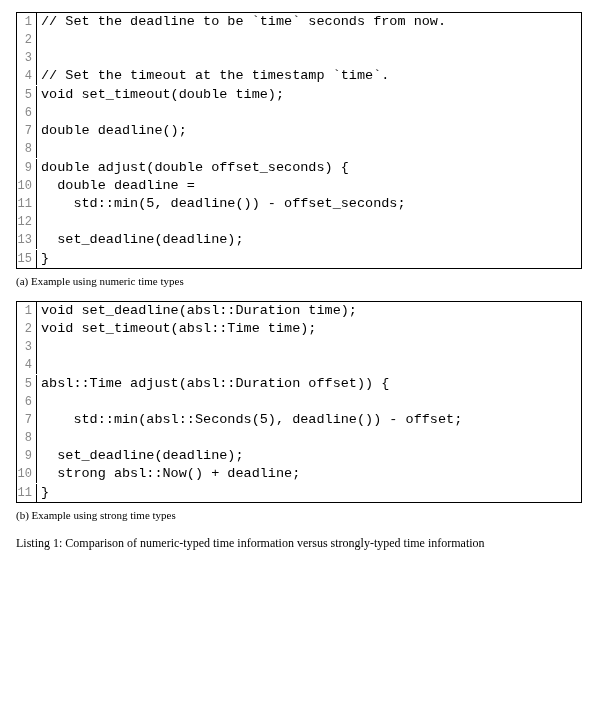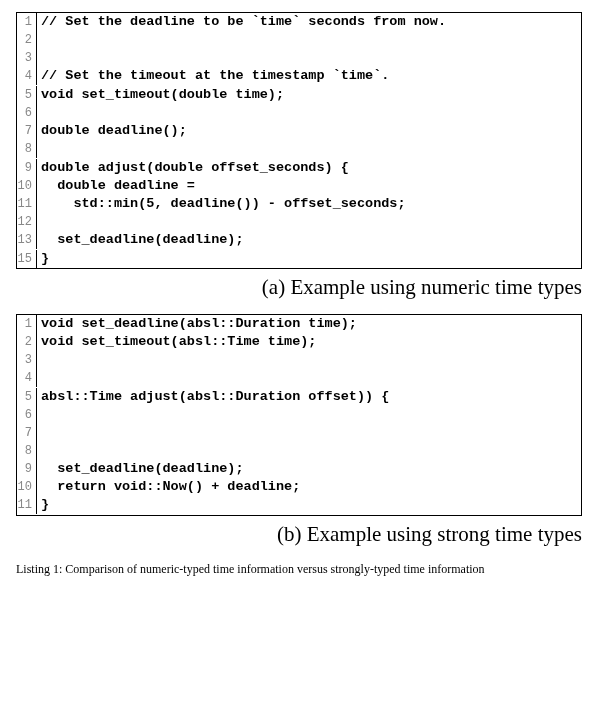--- a/index.html
+++ b/index.html
@@ -33,25 +33,24 @@
       padding-right: 4px;
       border-right: 1px solid #000;
       user-select: none;
       flex-shrink: 0;
       font-size: 12px;
       line-height: 1.5;
     }
     .code-text {
       white-space: pre;
       padding-left: 4px;
-      font-weight: bold;
     }
     .caption {
-      text-align: right;
-      font-size: 21px;
+      text-align: left;
+      font-size: 11px;
       margin: 6px 0 14px 0;
     }
     .listing-caption {
       text-align: justify;
       font-size: 12px;
       margin: 6px 0 0 0;
       line-height: 1.35;
     }
   </style>
 </head>
@@ -135,32 +134,33 @@
     </div>
     <div class="code-line">
       <div class="gutter">5</div>
       <div class="code-text">absl::Time adjust(absl::Duration offset)) {</div>
     </div>
     <div class="code-line">
       <div class="gutter">6</div>
     </div>
     <div class="code-line">
       <div class="gutter">7</div>
+      <div class="code-text">    std::min(absl::Seconds(5), deadline()) - offset;</div>
     </div>
     <div class="code-line">
       <div class="gutter">8</div>
       <div class="code-text"> </div>
     </div>
     <div class="code-line">
       <div class="gutter">9</div>
       <div class="code-text">  set_deadline(deadline);</div>
     </div>
     <div class="code-line">
       <div class="gutter">10</div>
-      <div class="code-text">  return void::Now() + deadline;</div>
+      <div class="code-text">  strong absl::Now() + deadline;</div>
     </div>
     <div class="code-line">
       <div class="gutter">11</div>
       <div class="code-text">}</div>
     </div>
   </div>
 
 <div class="caption">(b) Example using strong time types</div>
 
 <div class="listing-caption">Listing 1: Comparison of numeric-typed time information versus strongly-typed time information</div>

